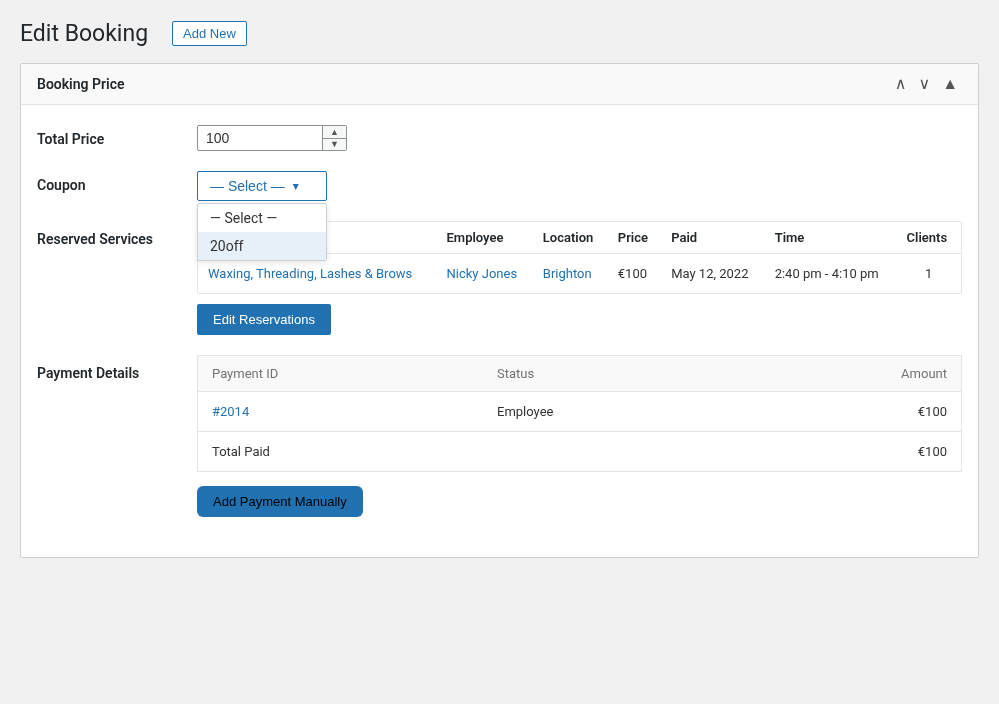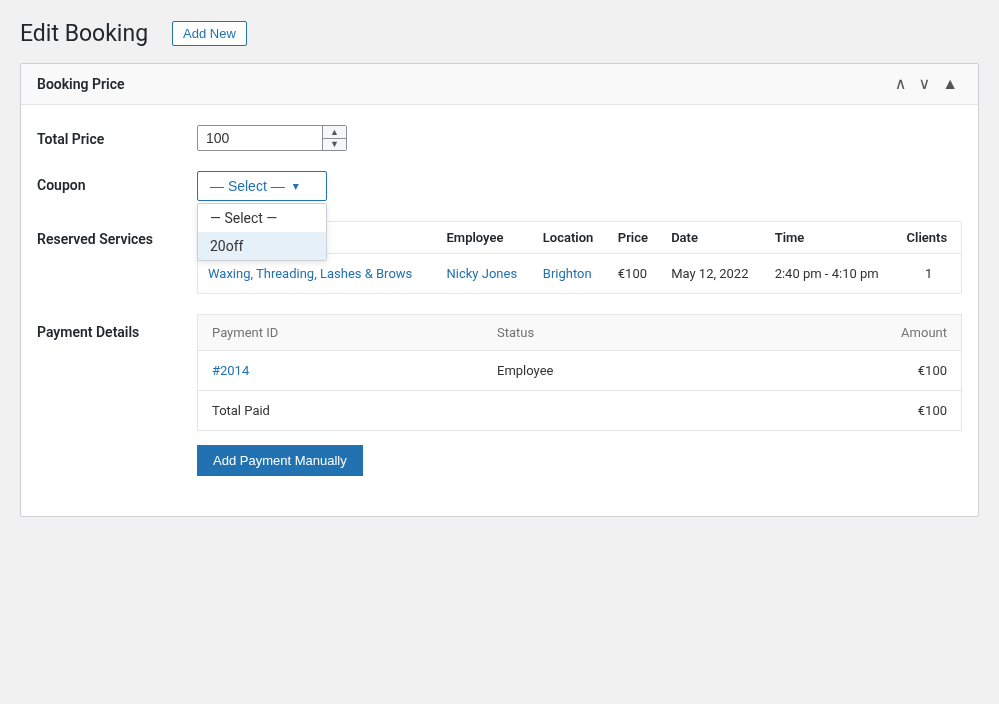--- a/index.html
+++ b/index.html
@@ -214,23 +214,23 @@
     .payment-table td {
       padding: 12px 14px;
       border-bottom: 1px solid #e5e5e5;
       color: #333;
     }
     .payment-table td:last-child { text-align: right; }
     .payment-table tbody tr:last-child td { border-bottom: none; }
 
     .add-payment-btn {
       background: #2271b1;
-      color: #ffffff;
+      color: #000000;
       border: none;
-      border-radius: 0;
+      border-radius: 6px;
       padding: 8px 16px;
       font-size: 13px;
       cursor: pointer;
       margin-top: 14px;
     }
 
     .reserved-services-wrap {
       border: 1px solid #e5e5e5;
       border-radius: 2px;
     }
@@ -289,21 +289,21 @@
       <div class="form-label" style="padding-top: 10px;">Reserved Services</div>
       <div class="form-control-wrap">
         <div class="reserved-services-wrap">
           <table class="services-table">
             <thead>
               <tr>
                 <th></th>
                 <th>Employee</th>
                 <th>Location</th>
                 <th>Price</th>
-                <th>Date</th>
+                <th>Paid</th>
                 <th>Time</th>
                 <th>Clients</th>
               </tr>
             </thead>
             <tbody>
               <tr class="table-row">
                 <td>
                   <a href="#" class="link-blue">Waxing, Threading, Lashes &amp; Brows</a>
                 </td>
                 <td>
@@ -313,20 +313,21 @@
                   <a href="#" class="link-blue">Brighton</a>
                 </td>
                 <td>€100</td>
                 <td>May 12, 2022</td>
                 <td>2:40 pm - 4:10 pm</td>
                 <td class="text-center">1</td>
               </tr>
             </tbody>
           </table>
         </div>
+        <button class="edit-reservations-btn">Edit Reservations</button>
       </div>
     </div>
 
     <div class="form-row" style="flex-direction: row; align-items: flex-start;">
       <div class="form-label" style="padding-top: 10px;">Payment Details</div>
       <div class="form-control-wrap">
         <table class="payment-table">
           <thead>
             <tr>
               <th>Payment ID</th>

